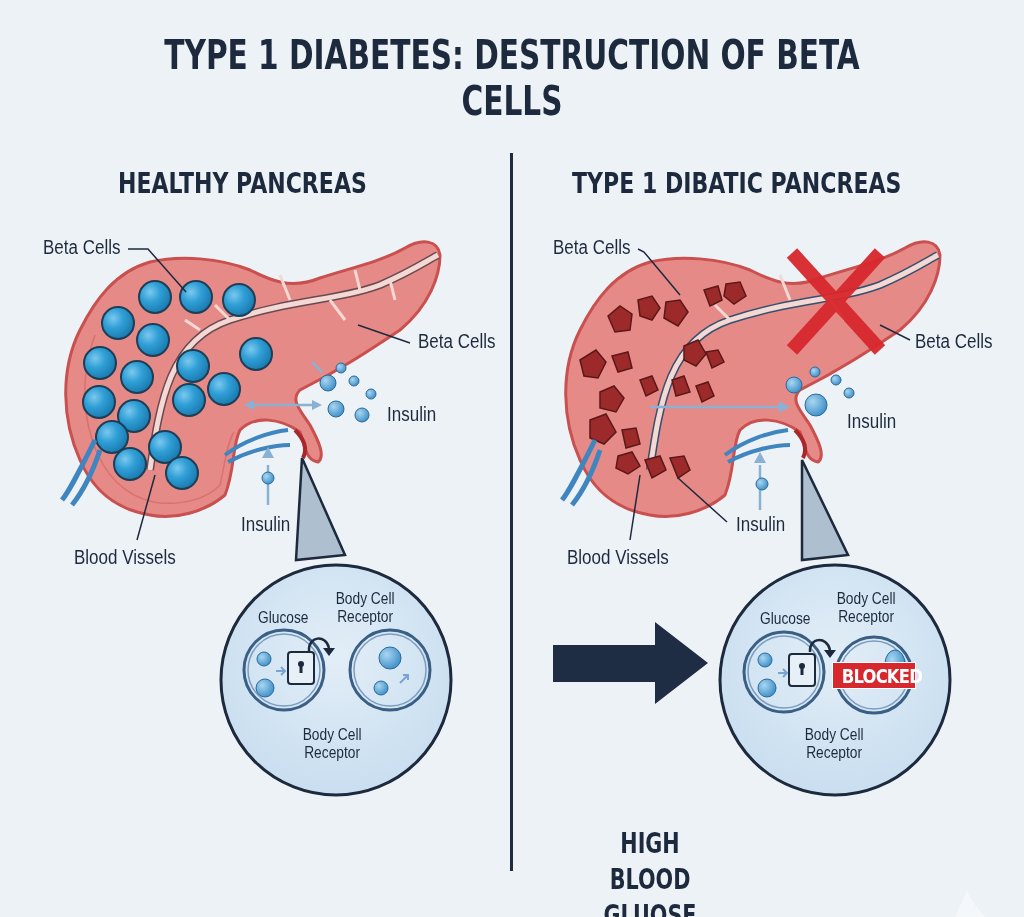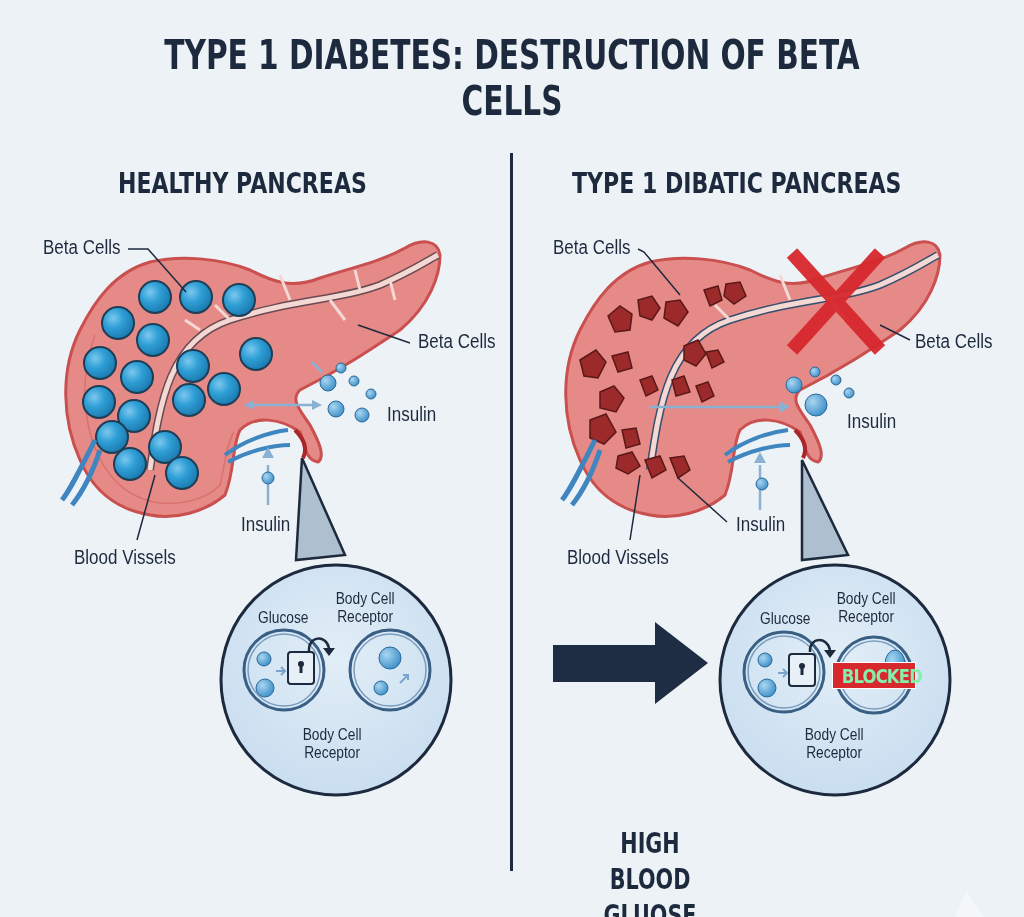--- a/index.html
+++ b/index.html
@@ -40,21 +40,21 @@
     font-family: "Liberation Sans", sans-serif;
     font-size: 20px;
     transform: scaleX(0.85);
     transform-origin: 0 0;
     white-space: nowrap;
     color: #1d2a3e;
   }
   .lbl.sm { font-size: 16px; transform: scaleX(0.86); text-align: center; line-height: 18px; }
   .blocked {
     position: absolute; left: 832px; top: 662px; width: 84px; height: 27px;
-    background: #d7282d; color: #86efac;
+    background: #d7282d; color: #ffffff;
     font-family: "DejaVu Sans", sans-serif; font-weight: bold;
     font-size: 20px; line-height: 27px; text-align: center;
     letter-spacing: -1px;
     border: 1px solid #fff;
   }
   .blocked span { display: inline-block; transform: scaleX(0.82); }
   .bottom-note {
     position: absolute; left: 560px; top: 826px; width: 180px;
     text-align: center;
     font-family: "DejaVu Sans", sans-serif; font-weight: bold;

